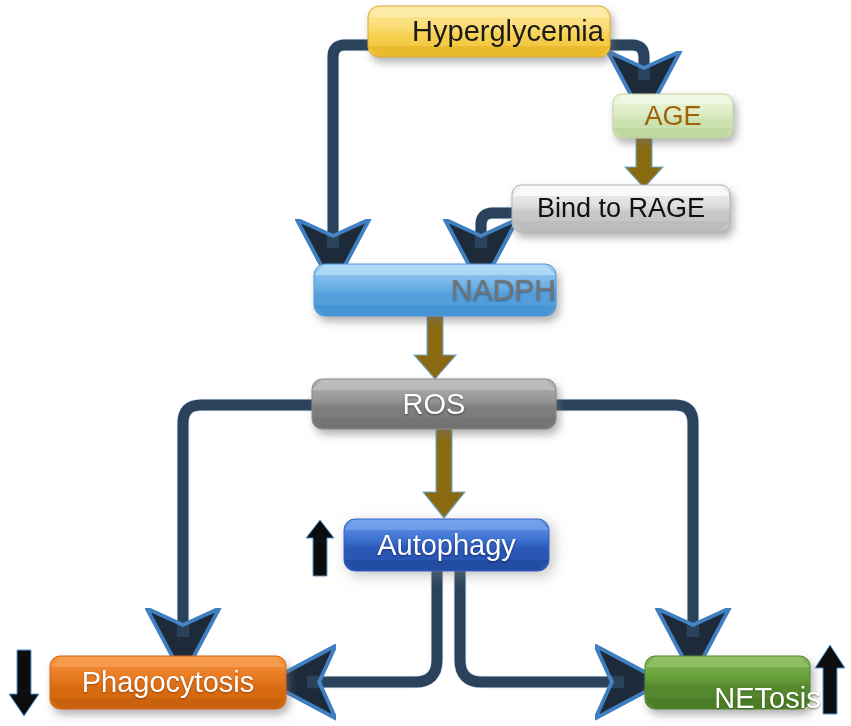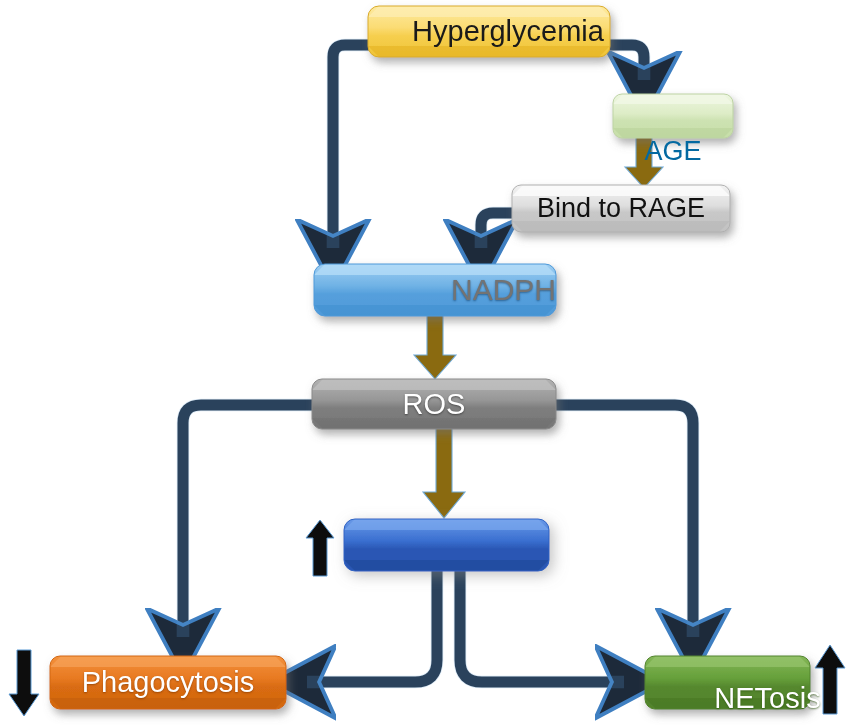--- a/index.html
+++ b/index.html
@@ -210,38 +210,42 @@
         <path d="M645 698 L656 709 L799 709 L810 698 Z" fill="#45731f" opacity="0.5"></path>
         <rect x="645" y="656" width="165" height="53" rx="10" ry="10" fill="none" stroke="#52842c" stroke-width="1"></rect>
       </g>
     </g>
   </svg>
 
   <div class="node-label" style="left:368px; top:6px; width:242px; height:51px; font-size:29px; color:#1a1a1a;margin-left:19px;">
     <span>Hyperglycemia</span>
   </div>
 
-  <div class="node-label" style="left:613px; top:94px; width:120px; height:44px; font-size:27px; color:#0369a1;margin-top:35px;">
+  <div class="node-label" style="left:613px; top:94px; width:120px; height:44px; font-size:27px; color:#a16207;">
     <span>AGE</span>
   </div>
 
   <div class="node-label" style="left:512px; top:185px; width:218px; height:47px; font-size:27px; color:#111111;justify-content:center;">
     <span>Bind to RAGE</span>
   </div>
 
   <div class="node-label" style="left:314px; top:264px; width:242px; height:52px; font-size:30px; color:#737373;
               text-shadow:0 1px 2px rgba(20,60,100,.6);justify-content:flex-end;">
     <span>NADPH</span>
   </div>
 
   <div class="node-label" style="left:312px; top:379px; width:244px; height:50px; font-size:29px; color:#ffffff;
               text-shadow:0 1px 2px rgba(40,40,40,.65);border-radius:6px;">
     <span>ROS</span>
   </div>
 
+  <div class="node-label" style="left:344px; top:519px; width:205px; height:52px; font-size:29px; color:#ffffff;
+              text-shadow:0 1px 2px rgba(10,30,80,.7);">
+    <span>Autophagy</span>
+  </div>
 
   <div class="node-label" style="left:50px; top:656px; width:236px; height:53px; font-size:29px; color:#ffffff;
               text-shadow:0 1px 2px rgba(120,50,0,.65);">
     <span>Phagocytosis</span>
   </div>
 
   <div class="node-label" style="left:645px; top:672px; width:165px; height:53px; font-size:29px; color:#ffffff;
               text-shadow:0 1px 2px rgba(40,80,10,.65);margin-left:40px;">
     <span>NETosis</span>
   </div>

